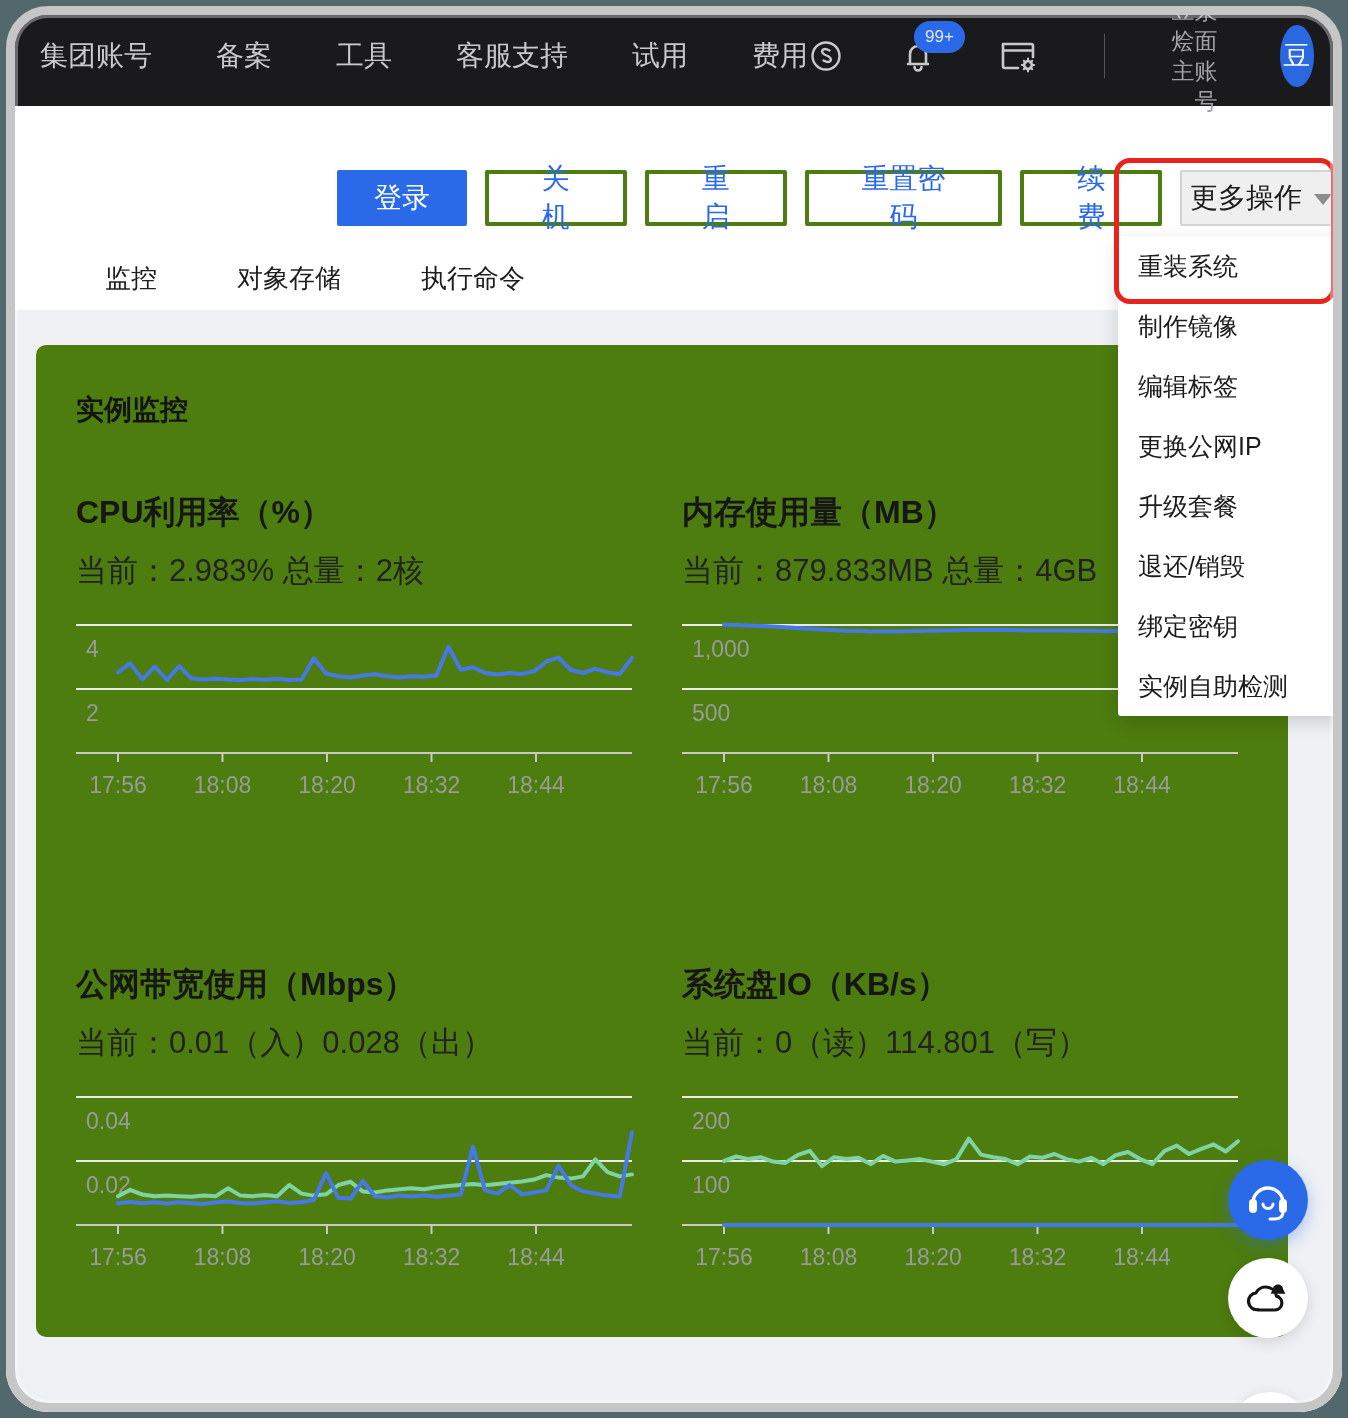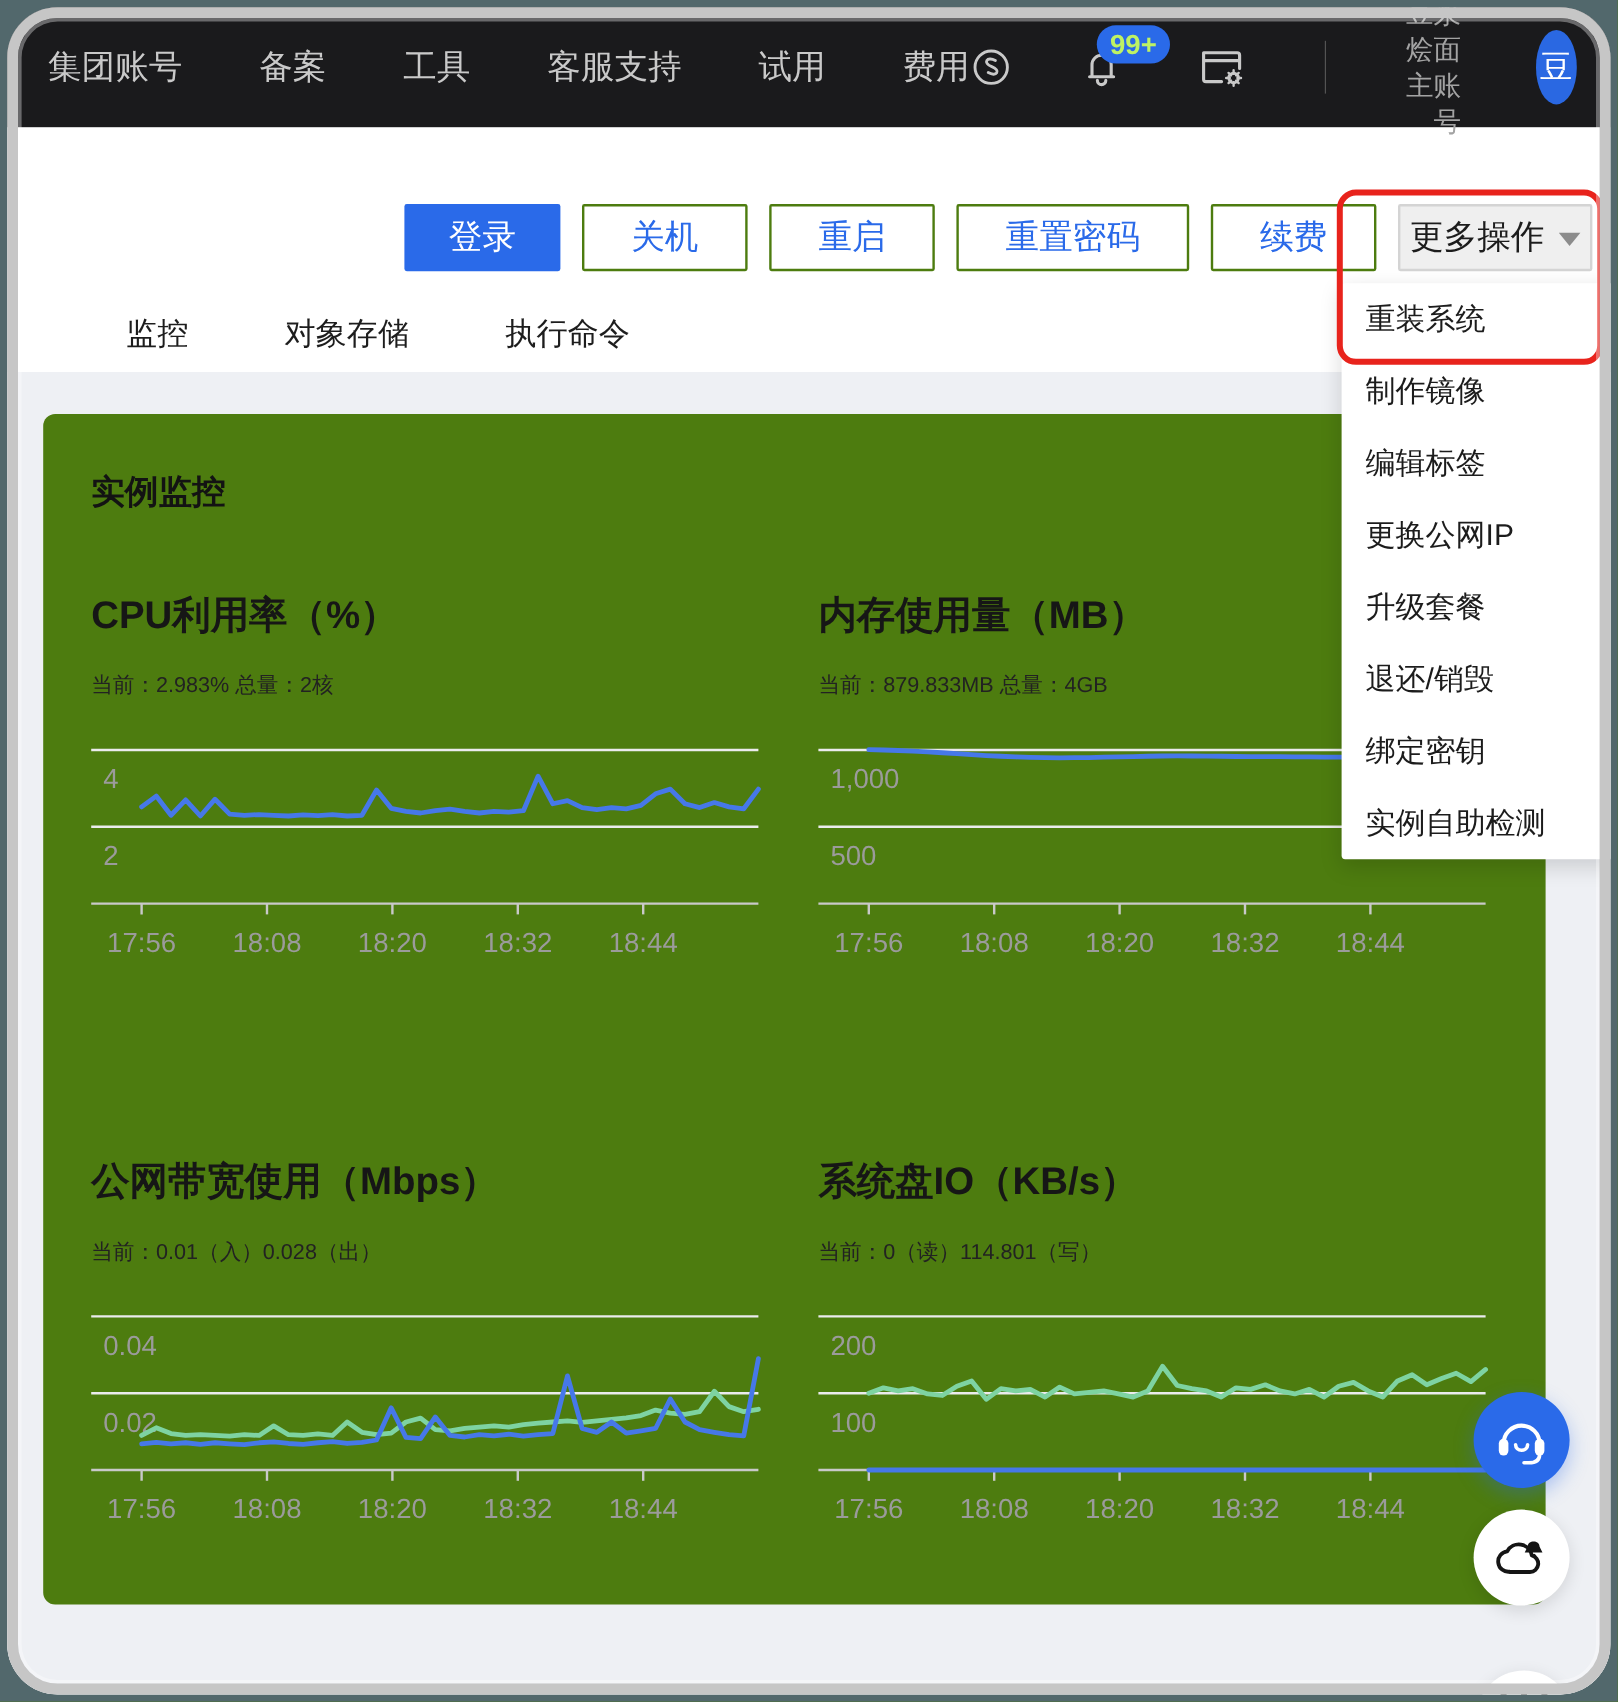--- a/index.html
+++ b/index.html
@@ -10,51 +10,51 @@
   .frame{position:absolute;inset:6px;border-radius:42px;border:9px solid #c6c6c6;
          box-shadow:0 0 0 3px rgba(255,255,255,.35) inset;z-index:60;pointer-events:none;}
 
   
   .nav{position:absolute;left:0;top:0;right:0;height:100px;background:#1a1a1c;
        display:flex;align-items:center;padding:0 48px 0 34px;box-sizing:border-box;z-index:5;}
   .nav-menu{display:flex;gap:64px;}
   .nav-item{color:#c9c9c9;font-size:28px;white-space:nowrap;cursor:pointer;}
   .nav-right{margin-left:auto;display:flex;align-items:center;gap:36px;}
   .bell-wrap{position:relative;}
-  .badge{position:absolute;left:14px;top:-16px;background:#2a6ae9;color:#bef264;font-size:23px;
-         font-weight:bold;border-radius:18px;padding:3px 11px;line-height:26px;}
+  .badge{position:absolute;left:14px;top:-16px;background:#2a6ae9;color:#e5e5e5;font-size:17px;
+         font-weight:normal;border-radius:18px;padding:3px 11px;line-height:26px;}
   .nav-divider{width:1px;height:44px;background:#535353;}
   .account{color:#a3a3a3;font-size:23px;line-height:30px;text-align:right;cursor:pointer;}
   .avatar{width:62px;height:62px;border-radius:50%;background:#2a68e2;color:#fff;font-size:27px;
           display:flex;align-items:center;justify-content:center;cursor:pointer;}
 
   
   .toolbar{position:absolute;left:331px;top:164px;display:flex;gap:18px;z-index:5;}
   .btn{height:56px;font-size:28px;border-radius:2px;box-sizing:border-box;cursor:pointer;
        display:flex;align-items:center;justify-content:center;
        font-family:"Liberation Sans","DejaVu Sans",sans-serif;}
   .btn-primary{width:130px;background:#2a6ae9;color:#fff;border:none;}
-  .btn-outline{background:#fff;color:#2a6ae9;border:2px solid #4d7c0f;padding:16px 39px;text-align:center;}
+  .btn-outline{background:#fff;color:#2a6ae9;border:4px solid #4d7c0f;padding:16px 39px;text-align:center;}
   .btn-more{width:162px;background:#efefef;color:#1c1c1c;border:2px solid #d4d4d4;gap:12px;}
   .caret{width:0;height:0;border-left:9px solid transparent;border-right:9px solid transparent;
          border-top:11px solid #8c8c8c;margin-top:3px;}
 
   
   .tabs{position:absolute;left:99px;top:252px;display:flex;gap:80px;z-index:5;}
   .tab{font-size:26px;color:#1d1d1d;line-height:40px;cursor:pointer;}
 
   
   .page-bg{position:absolute;left:0;right:0;top:304px;bottom:0;background:#eef0f4;}
   .card{position:absolute;left:30px;top:339px;width:1252px;height:992px;background:#4d7c0f;
         border-radius:10px;box-sizing:border-box;padding:46px 40px 0 40px;overflow:hidden;z-index:2;}
   .panel-title{font-size:28px;font-weight:bold;color:#131313;line-height:38px;}
   .charts-grid{display:grid;grid-template-columns:556px 556px;column-gap:50px;row-gap:166px;
                margin-top:66px;}
   .chart-title{font-size:32px;font-weight:bold;color:#161616;line-height:34px;}
-  .chart-current{margin-top:26px;font-size:18px;color:#222;line-height:32px;}
+  .chart-current{margin-top:26px;font-size:31px;color:#222;line-height:32px;}
   .chart-plot{margin-top:26px;}
   .chart-plot svg{overflow:visible;display:block;}
   .grid-line{stroke:#ebebed;stroke-width:2;}
   .axis-line{stroke:#c9c9c9;stroke-width:2;}
   .tick{stroke:#c9c9c9;stroke-width:2;}
   .axis-lbl{fill:#9b9b9b;font-size:23px;font-family:"Liberation Sans","DejaVu Sans",sans-serif;}
   .mid{text-anchor:middle;}
 
   
   .dropdown{position:absolute;left:1112px;top:230px;width:242px;background:#fff;z-index:30;

